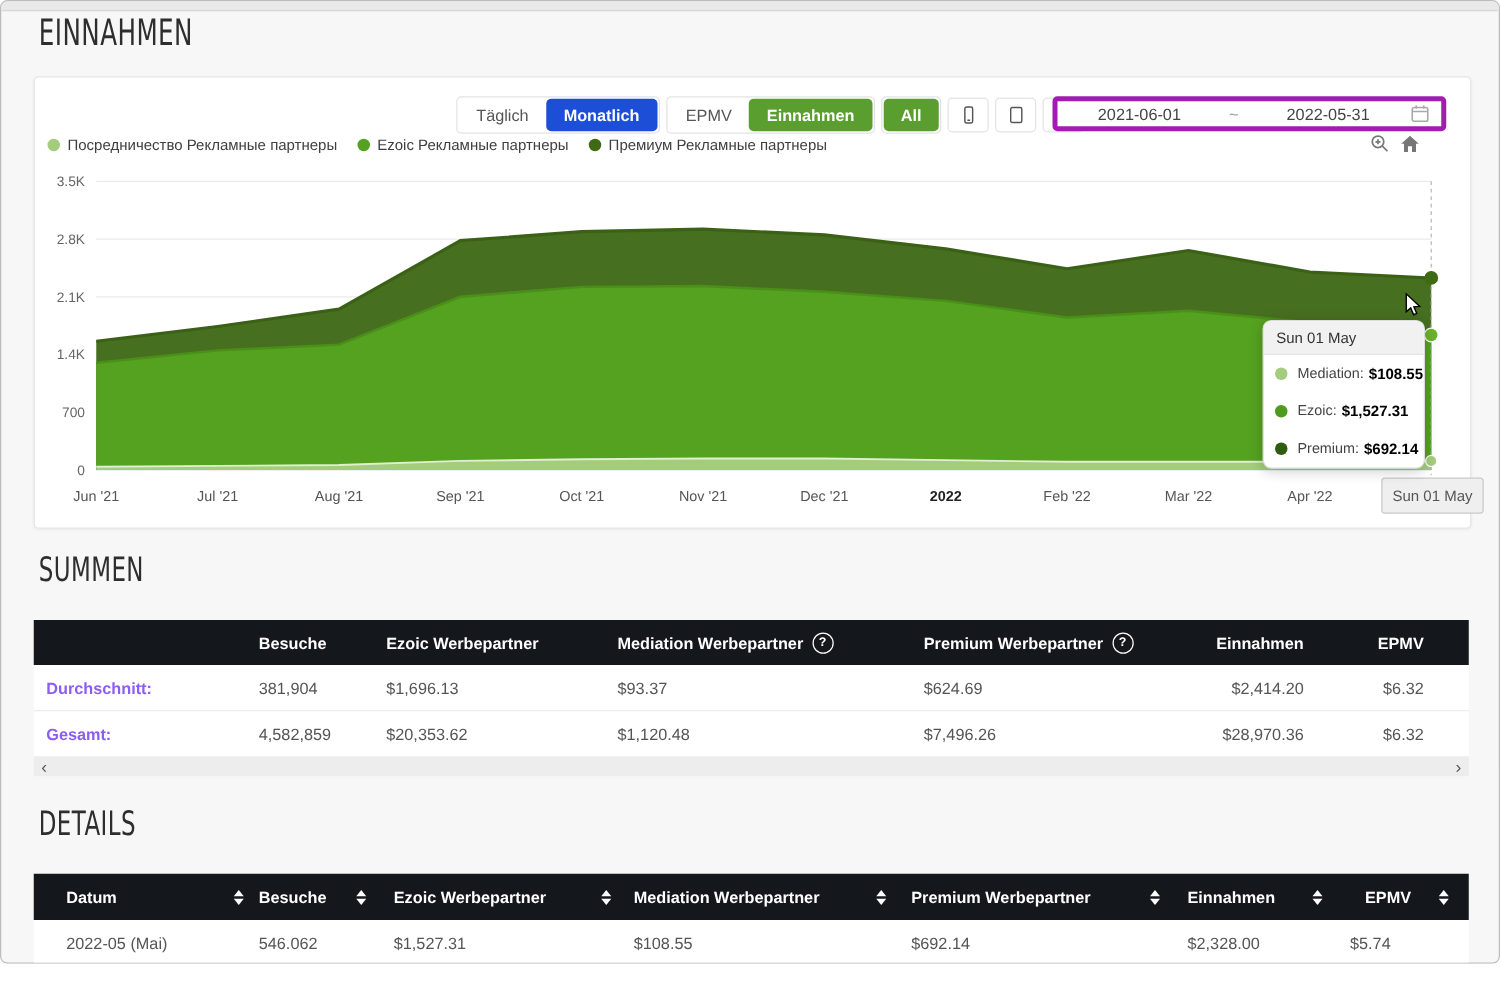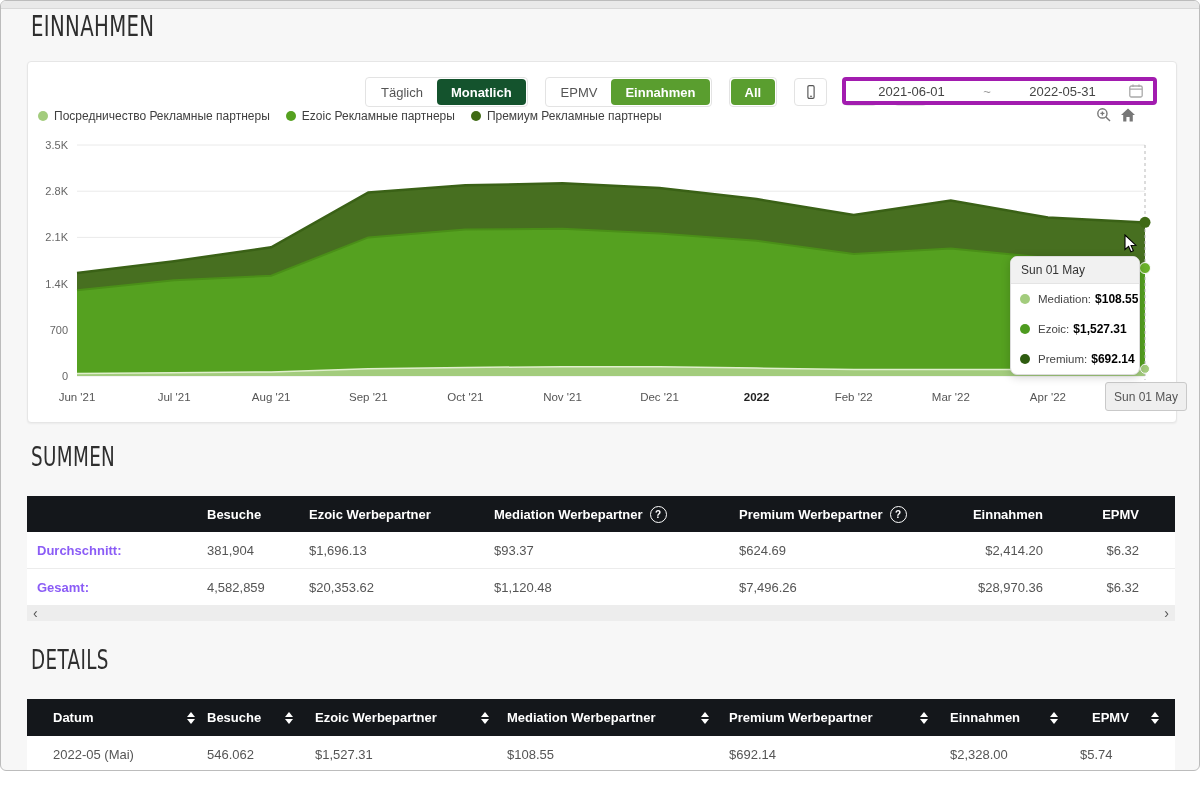--- a/index.html
+++ b/index.html
@@ -6,21 +6,21 @@
   .page{position:relative;width:1200px;height:771px;background:#f7f7f7;border:1px solid #bcbcbc;
         border-radius:6px;overflow:hidden;box-sizing:border-box;}
   .topband{position:absolute;top:0;left:0;right:0;height:7px;background:#e9e9e9;border-bottom:1px solid #d8d8d8;}
 
   .sec-title{position:absolute;font-size:29px;color:#2e2e2e;font-weight:500;letter-spacing:0.5px;
              transform:scaleX(.68);transform-origin:0 50%;white-space:nowrap;font-family:"DejaVu Sans",sans-serif;}
 
   
   .card{position:absolute;left:26px;top:60px;width:1148px;height:360px;background:#fff;
         border:1px solid #e6e6e6;border-radius:4px;box-shadow:0 1px 2px rgba(0,0,0,.05);}
-  .toolbar{position:absolute;left:337px;top:15px;display:flex;gap:17px;align-items:center;z-index:4;}
+  .toolbar{position:absolute;left:337px;top:15px;display:flex;gap:5px;align-items:center;z-index:4;}
   .btn-group{display:flex;background:#fff;border:1px solid #e3e3e3;border-radius:4px;padding:1px;}
   .tbtn{height:26px;padding:0 14px;display:flex;align-items:center;font-size:13px;color:#555;
         border-radius:4px;cursor:pointer;white-space:nowrap;}
   .tbtn.active{color:#fff;font-weight:600;}
   .icon-btn{width:33px;height:28px;background:#fff;border:1px solid #e3e3e3;border-radius:4px;
             display:flex;align-items:center;justify-content:center;box-sizing:border-box;}
   .datebox{position:absolute;left:814px;top:15px;width:315px;height:28px;background:#fff;border:4px solid #a21caf;
            border-radius:4px;display:flex;align-items:center;z-index:4;font-size:13px;color:#444;box-sizing:border-box;justify-content:center;}
   .datebox .dfrom,.datebox .dto{flex:1;text-align:center;}
   .datebox .dsep{color:#999;width:20px;text-align:center;}
@@ -87,21 +87,21 @@
 
 <div class="page">
   <div class="topband"></div>
 
   <div class="sec-title" style="left:30px;top:8px;">EINNAHMEN</div>
 
   <div class="card">
     <div class="toolbar" id="toolbar">
         <div class="btn-group">
           <div class="tbtn">Täglich</div>
-          <div class="tbtn active" style="background: #14532d;">Monatlich</div>
+          <div class="tbtn active" style="background: #1d4ed8;">Monatlich</div>
         </div>
         <div class="btn-group">
           <div class="tbtn">EPMV</div>
           <div class="tbtn active" style="background: rgb(90, 158, 47);">Einnahmen</div>
         </div>
         <div class="btn-group">
           <div class="tbtn active" style="background: rgb(90, 158, 47);">All</div>
         </div>
         <div class="icon-btn">
           <span style="display: flex;">

